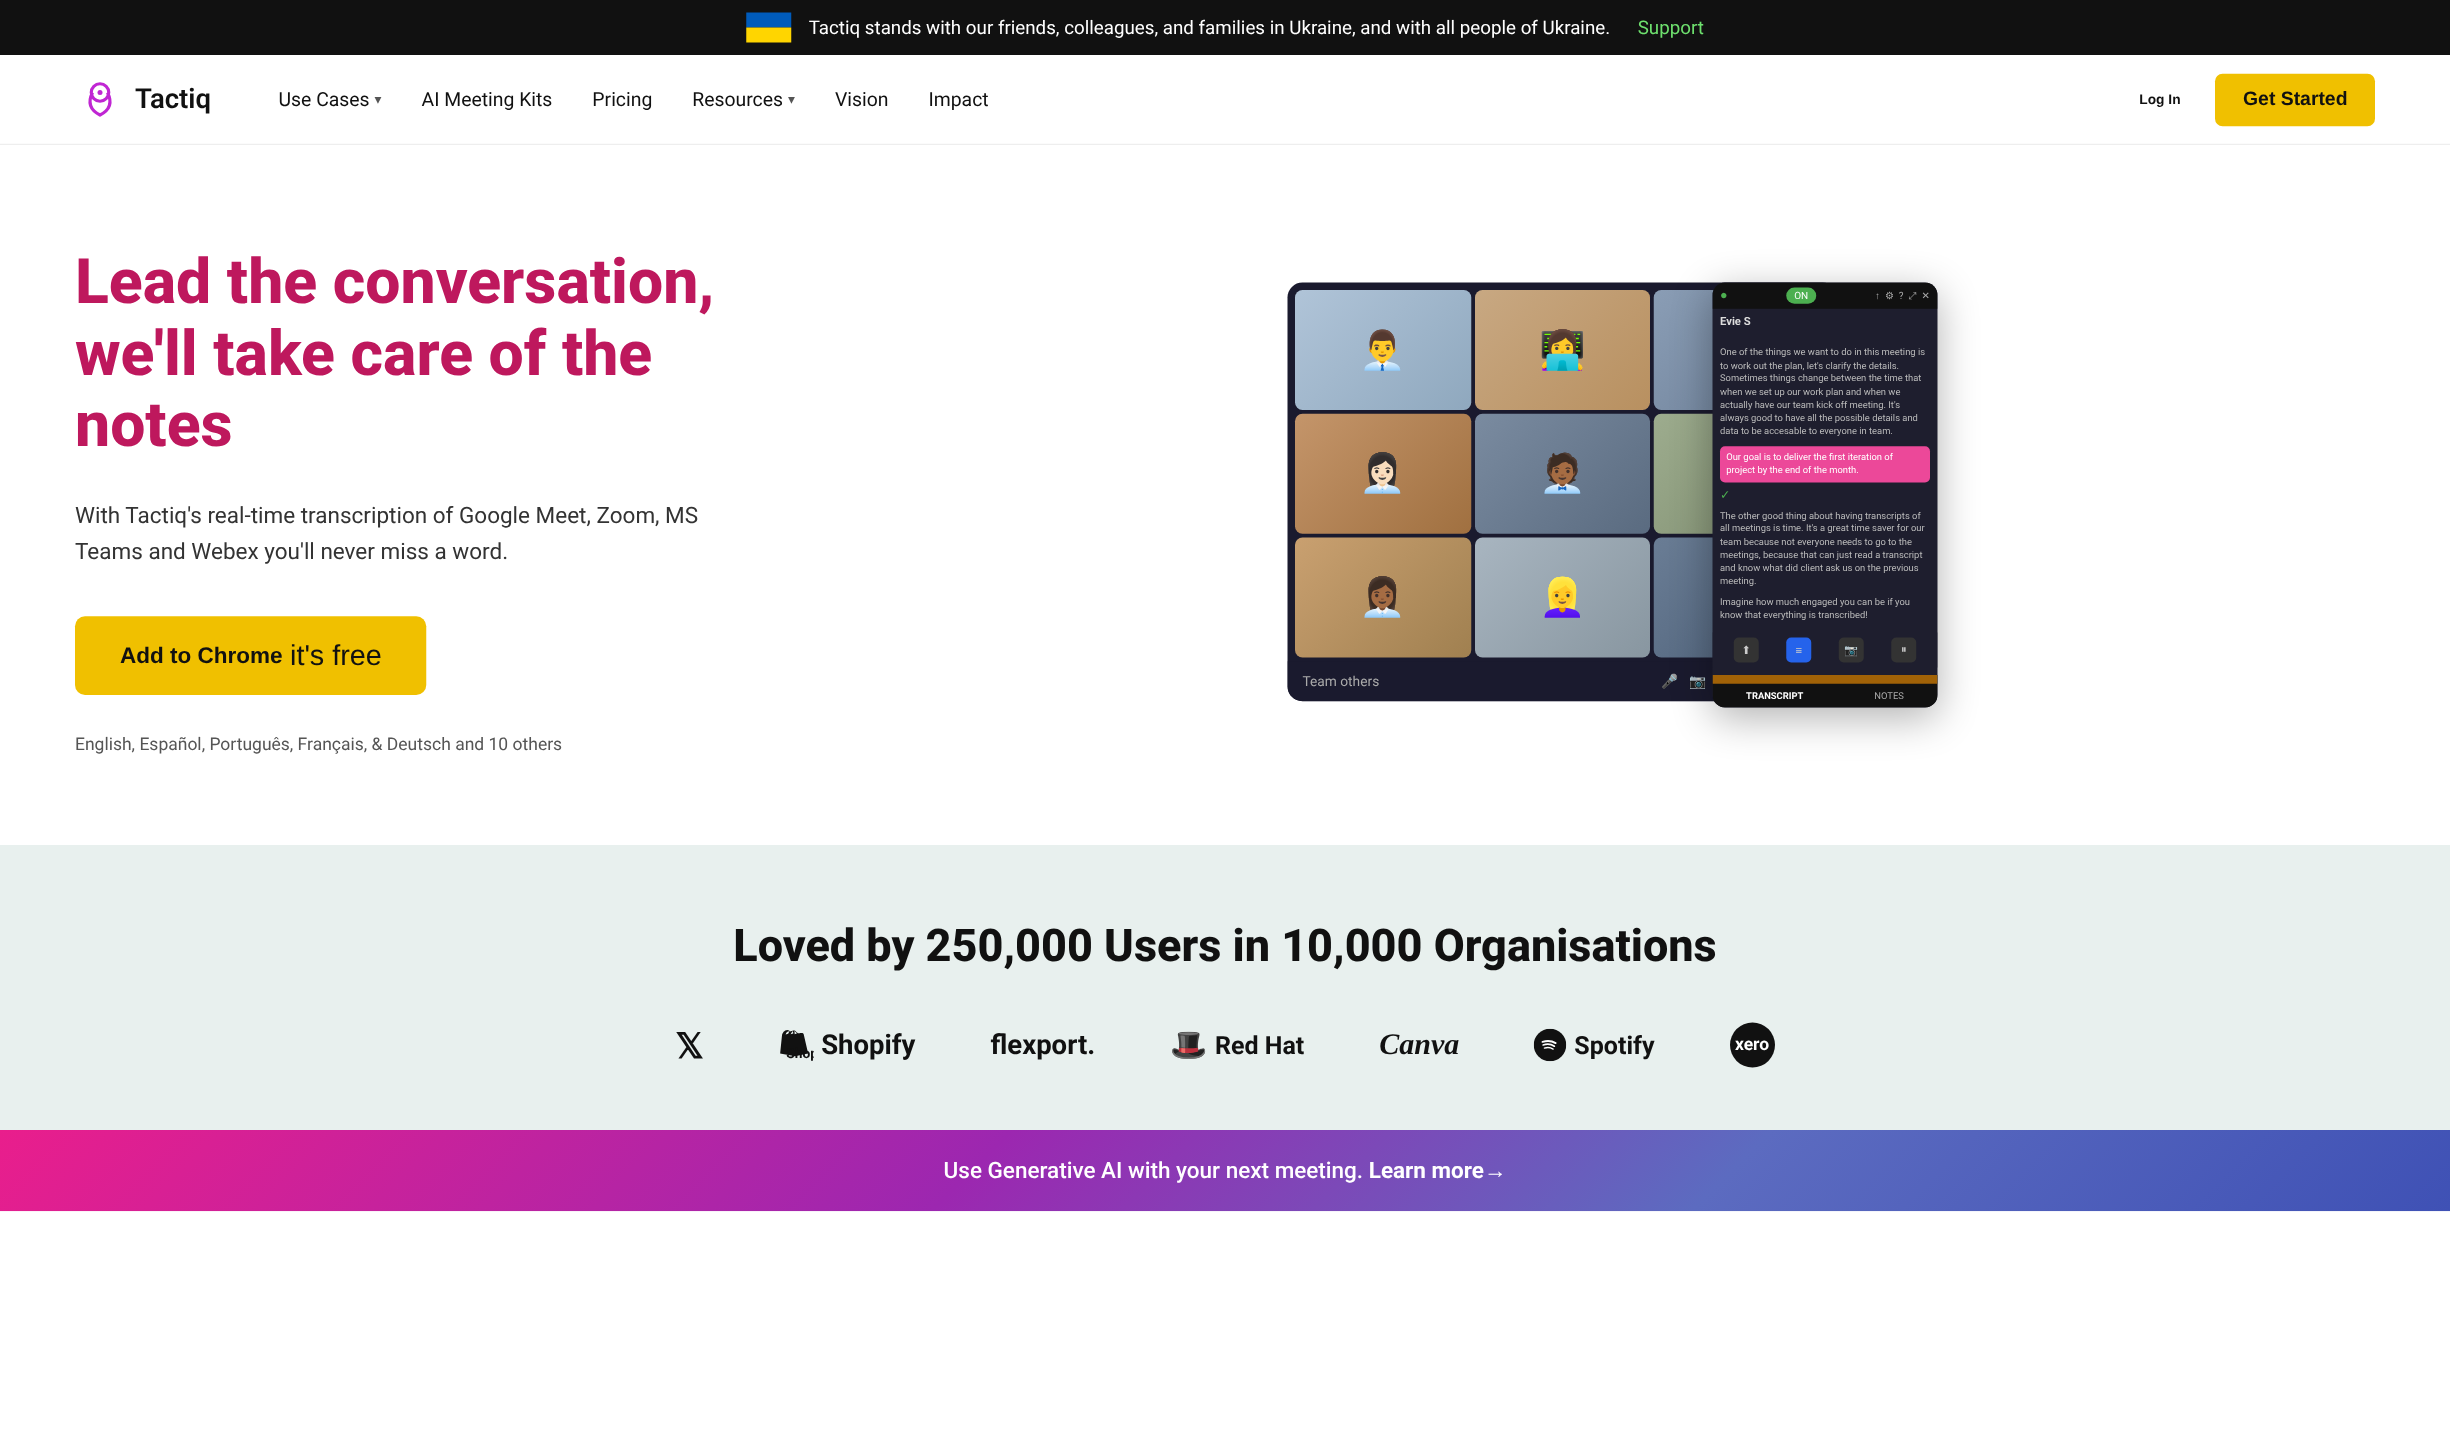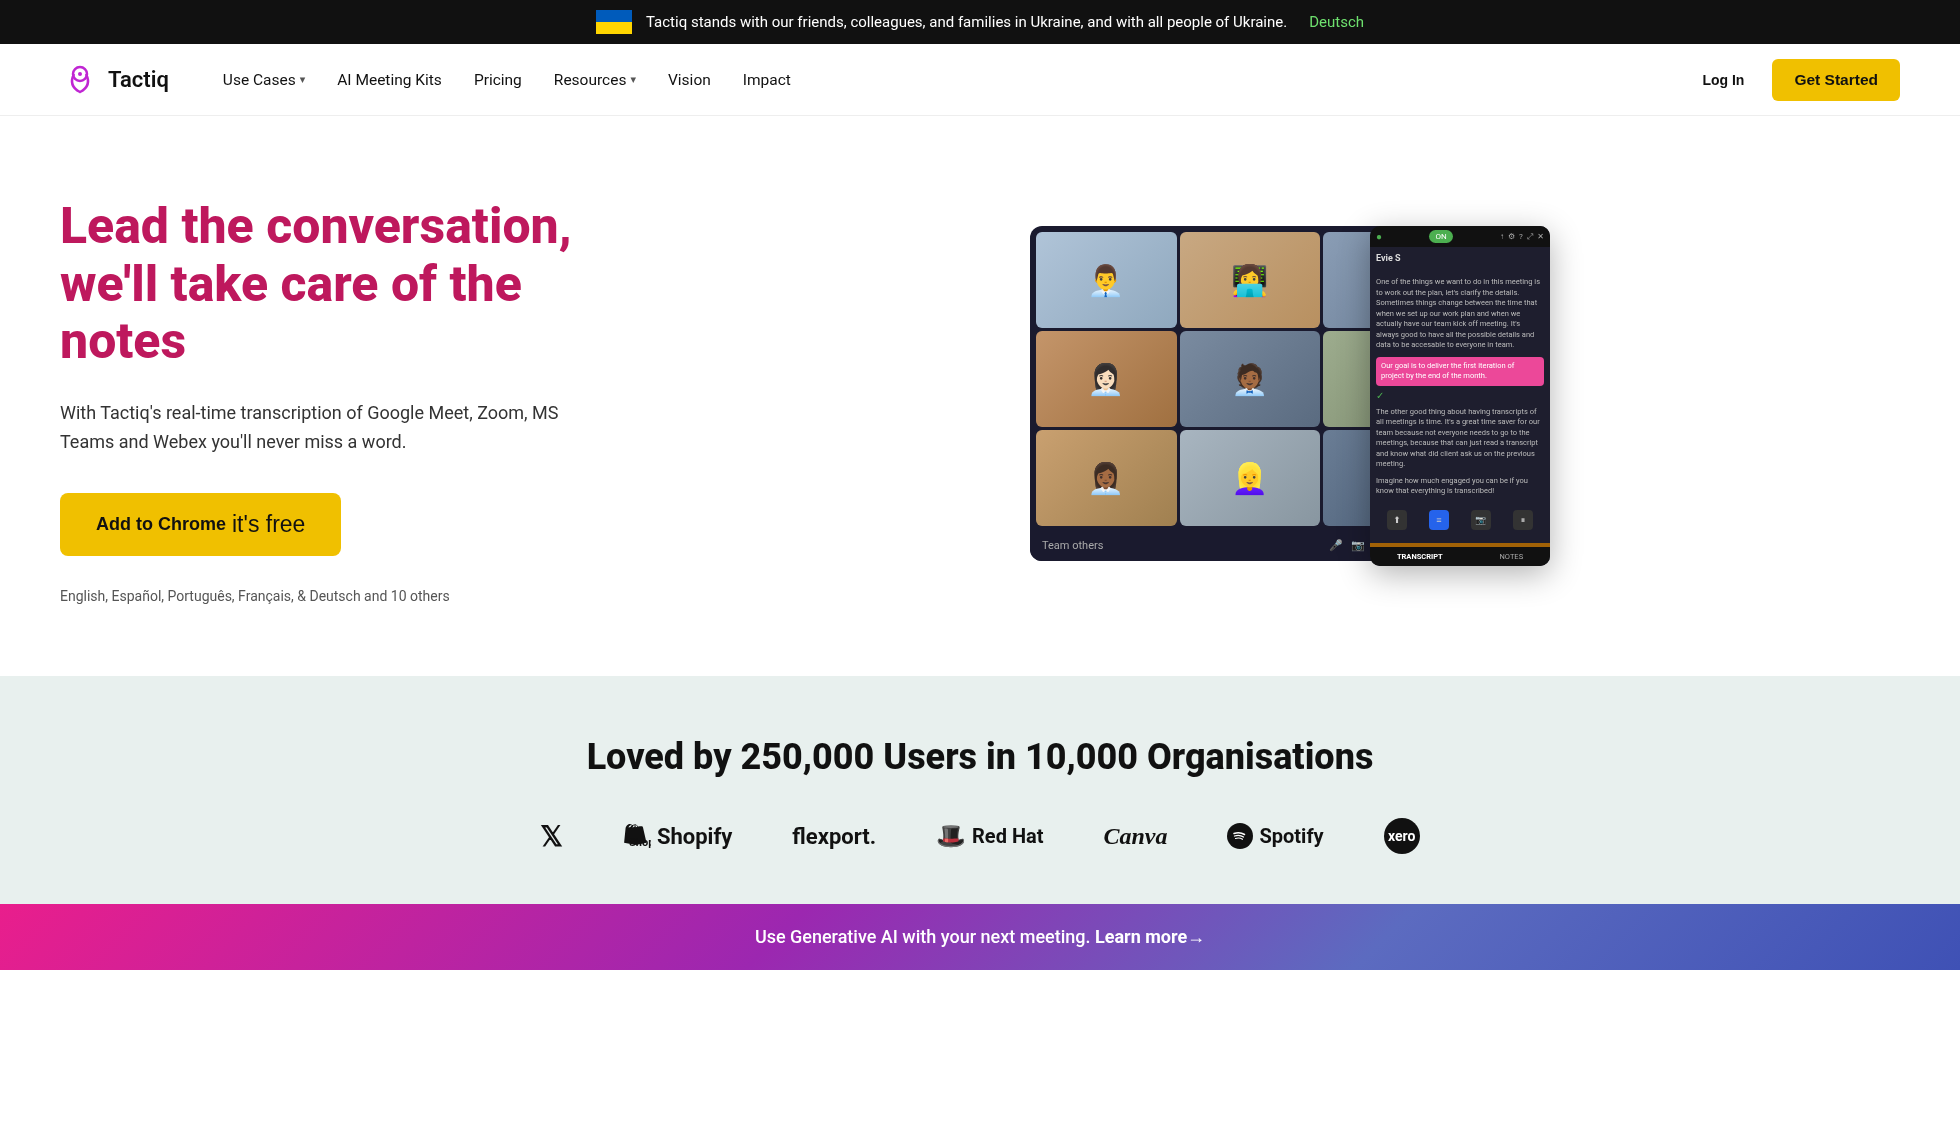--- a/index.html
+++ b/index.html
@@ -75,21 +75,21 @@
     .nav-item .chevron {
       font-size: 11px;
       color: #555;
     }
     .nav-actions {
       display: flex;
       align-items: center;
       gap: 16px;
     }
     .login-btn {
-      font-size: 14px;
+      font-size: 11px;
       font-weight: 600;
       color: #111;
       background: none;
       border: none;
       cursor: pointer;
       padding: 8px 12px;
     }
     .get-started-btn {
       background: #f0c000;
       color: #111;
@@ -249,21 +249,21 @@
     .panel-footer {
       position: absolute;
       bottom: 0;
       left: 0;
       right: 0;
       background: #111;
       display: flex;
       align-items: center;
       justify-content: space-around;
       padding: 5px 4px;
-      border-top: 4px solid #a16207;
+      border-top: 7px solid #a16207;
       gap: 11px;
     }
     .panel-tab {
       font-size: 7.5px;
       color: #aaa;
       text-align: center;
     }
     .panel-tab.active {
       color: #fff;
       font-weight: 700;
@@ -359,21 +359,21 @@
   </style>
 </head>
 <body>
 
 <div class="top-banner">
   <div class="ukraine-flag">
     <div class="blue"></div>
     <div class="yellow"></div>
   </div>
   <span>Tactiq stands with our friends, colleagues, and families in Ukraine, and with all people of Ukraine.</span>
-  <a class="banner-support" href="#">Deutsch</a>
+  <a class="banner-support" href="#">Support</a>
 </div>
 
 <nav class="navbar">
   <a class="logo" href="#">
     <svg class="logo-icon" viewBox="0 0 40 40" fill="none" xmlns="http://www.w3.org/2000/svg">
       <circle cx="20" cy="14" r="7" stroke="#c026d3" stroke-width="2.5" fill="none"></circle>
       <path d="M14 14 Q8 26 20 32 Q32 26 26 14" stroke="#c026d3" stroke-width="2.5" fill="none"></path>
       <circle cx="20" cy="14" r="2" fill="#c026d3"></circle>
     </svg>
     <span class="logo-text">Tactiq</span>

